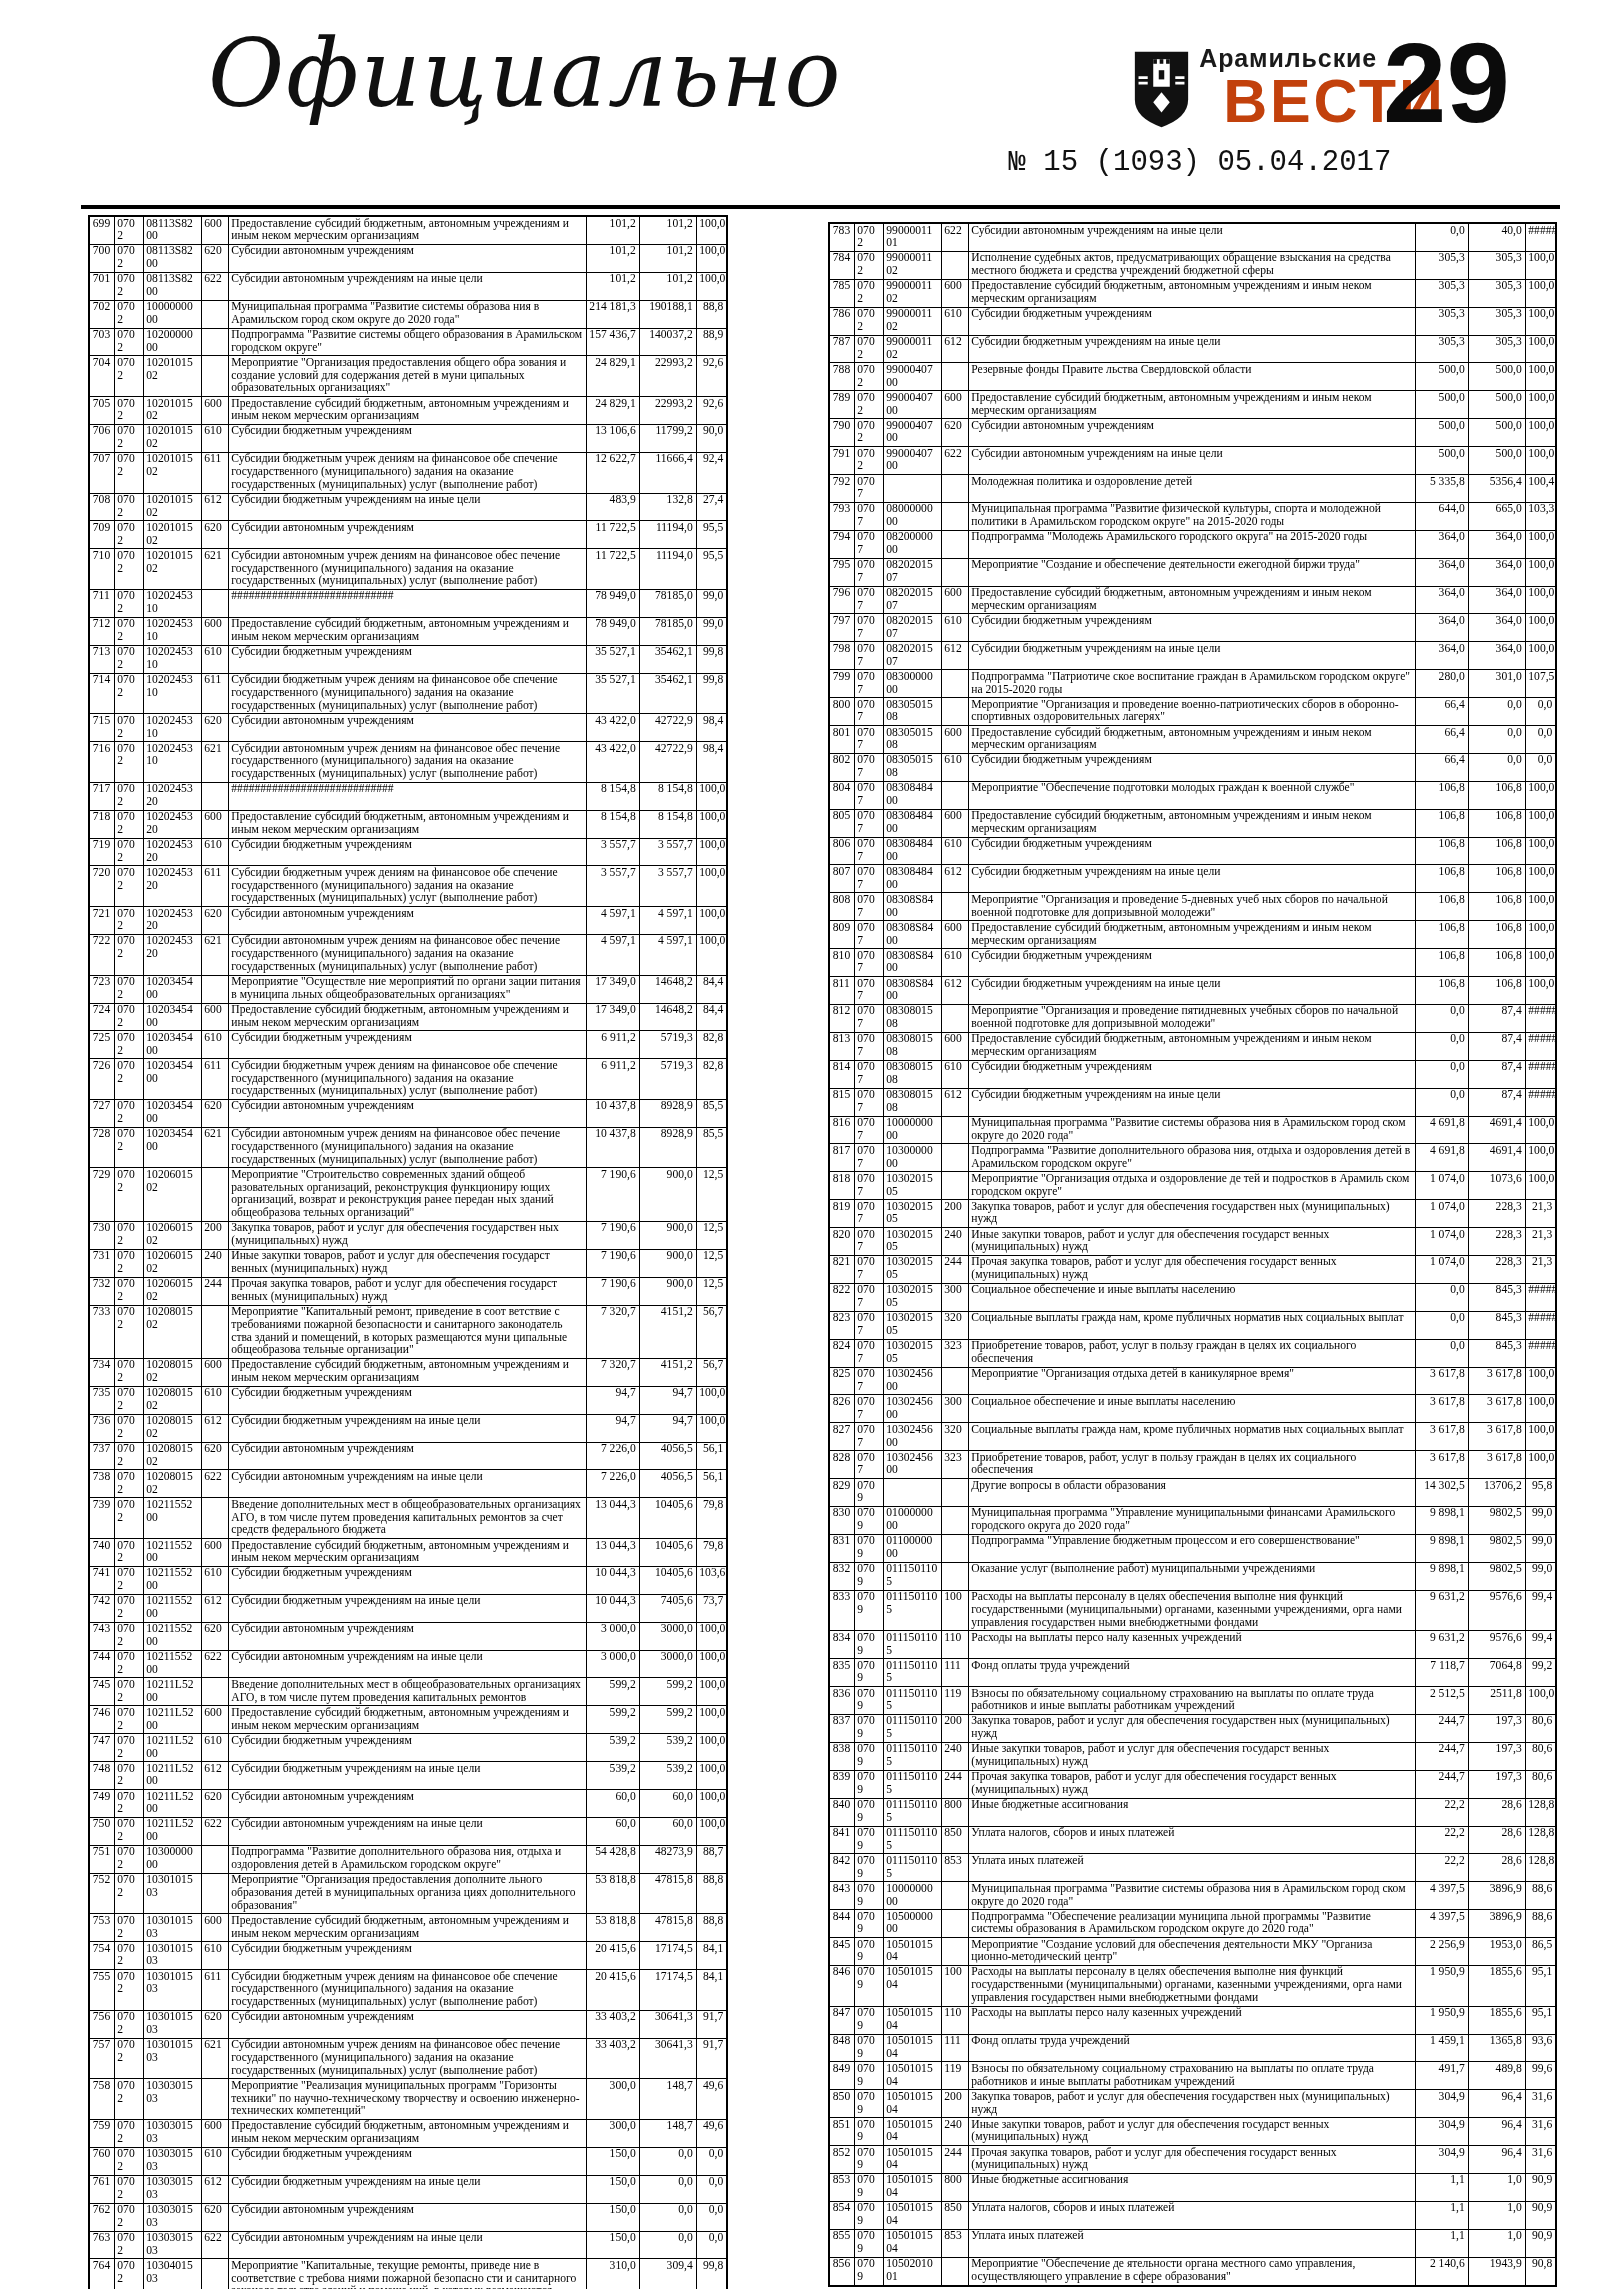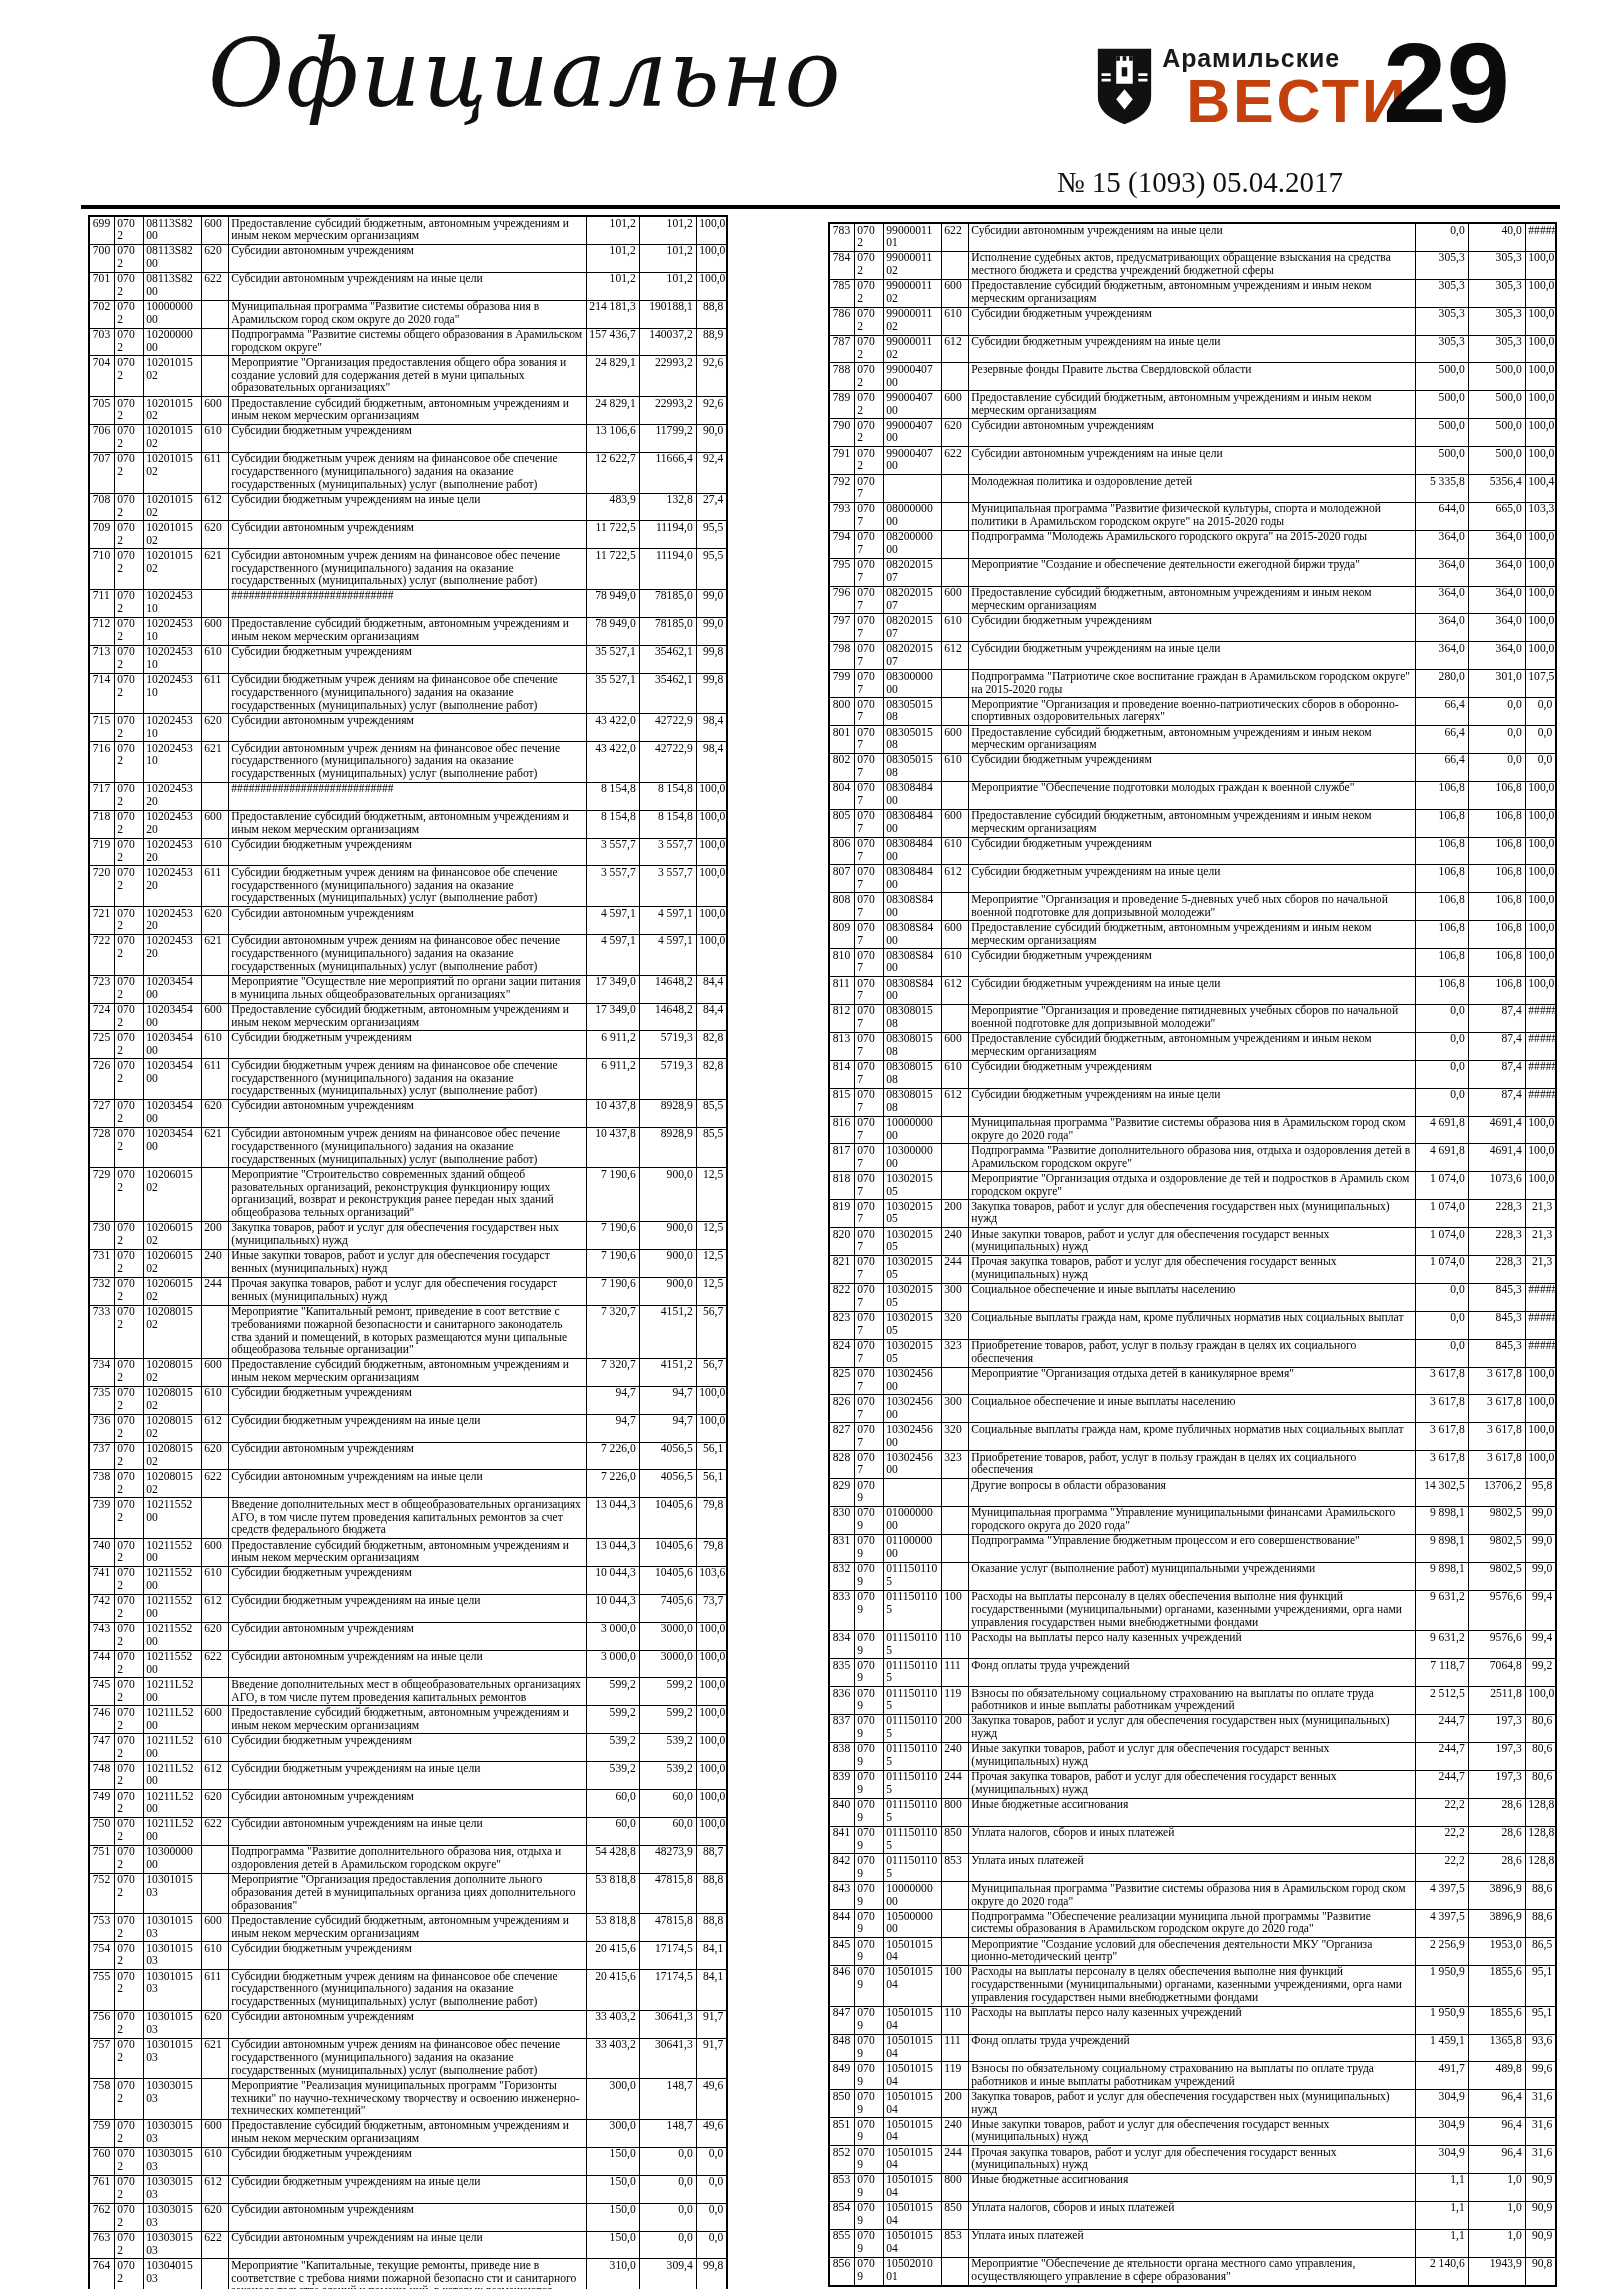--- a/index.html
+++ b/index.html
@@ -15,22 +15,22 @@
   .masthead-title{
     position:absolute; left:208px; top:20px;
     font-family:"DejaVu Serif", serif;
     font-style:italic;
     font-size:93px;
     letter-spacing:1.8px;
     color:#101010;
     white-space:nowrap;
   }
   .brand{
-    position:absolute; left:1096px; top:44px;
-    display:flex; align-items:center;
+    position:absolute; left:1133px; top:44px;
+    display:flex; align-items:flex-end;
   }
   .brand-emblem{width:57px;height:79px;margin-right:9.2px;}
   .brand-textblock{display:flex;flex-direction:column;align-items:flex-start;}
   .brand-top{
     font-family:"Liberation Sans", sans-serif;
     font-weight:bold;
     font-size:25px; letter-spacing:0.9px; color:#1a1a1a;
     margin-bottom:0px;
   }
   .brand-bottom{
@@ -41,24 +41,23 @@
     margin-left:24px;
   }
   .page-number{
     position:absolute; left:1383px; top:26px;
     font-family:"Liberation Sans", sans-serif;
     font-weight:bold; font-size:114px; line-height:1; color:#0b0b0b;
   }
   .issue-line{
     position:absolute; left:1006px; top:146px; width:388px;
     text-align:center;
-    font-family:Liberation Serif, serif;
+    font-family:Liberation Mono, monospace;
     font-size:29px; color:#111;
     white-space:nowrap;
-    margin-top:20px;
   }
   .header-rule{
     position:absolute; left:81px; top:205px; width:1479px; height:3.7px;
     background:#000;
   }
   
   .col-left{position:absolute; left:88px;  top:215px; width:640px;}
   .col-right{position:absolute; left:828px; top:222px; width:729px;}
   table.budget{
     border-collapse:collapse;

